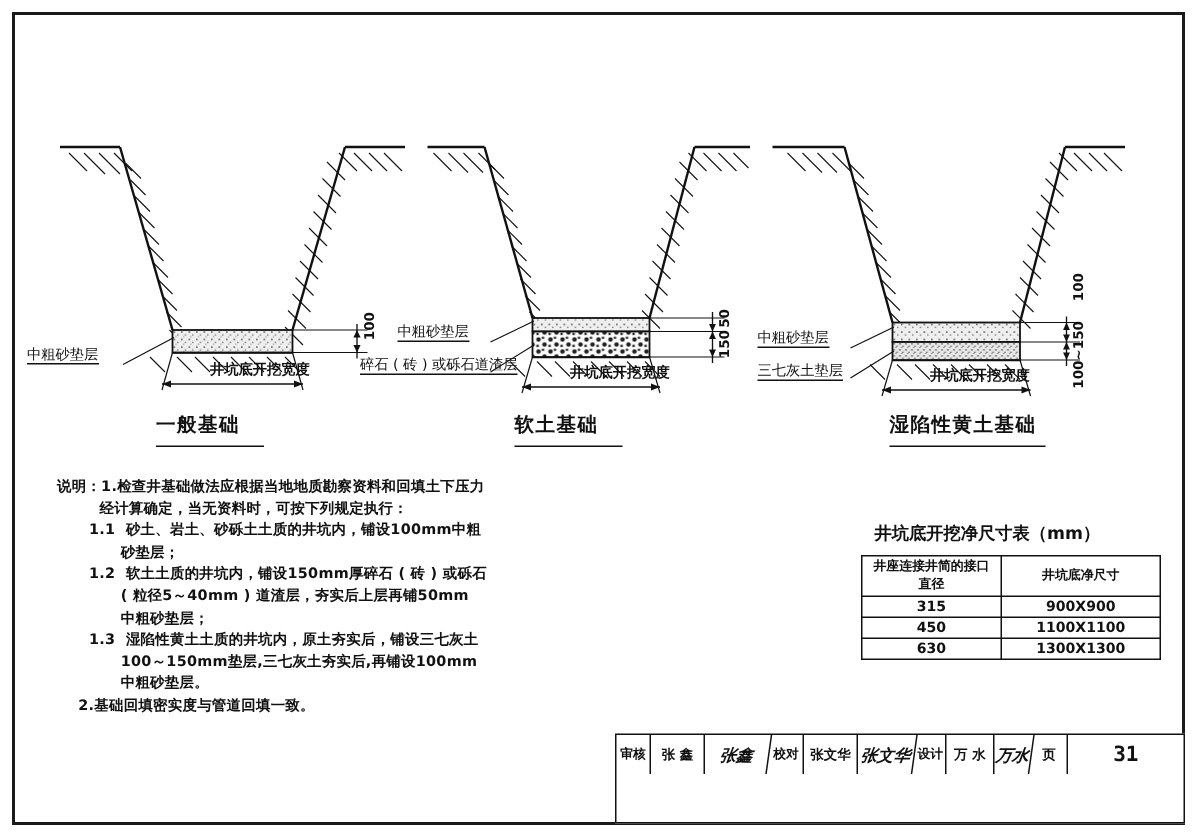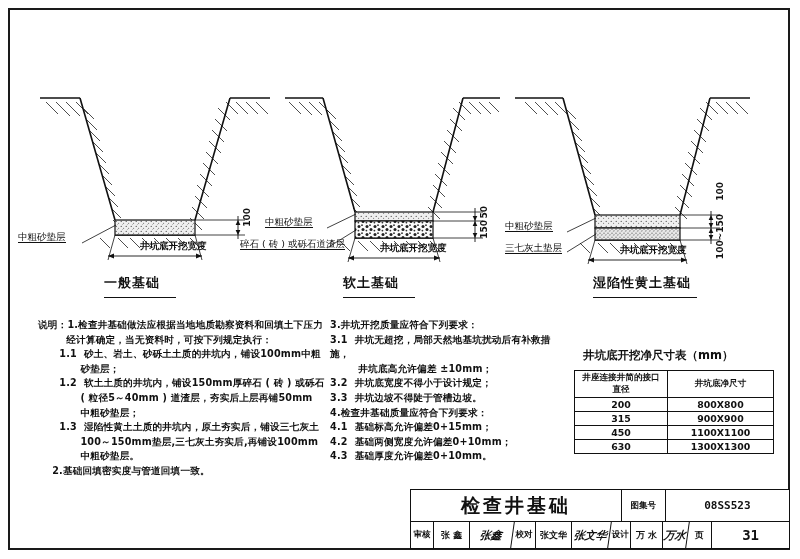--- a/index.html
+++ b/index.html
@@ -341,65 +341,47 @@
       1.1  砂土、岩土、砂砾土土质的井坑内，铺设100mm中粗
             砂垫层；
       1.2  软土土质的井坑内，铺设150mm厚碎石 ( 砖 ) 或砾石
             ( 粒径5～40mm ) 道渣层，夯实后上层再铺50mm
             中粗砂垫层；
       1.3  湿陷性黄土土质的井坑内，原土夯实后，铺设三七灰土
             100～150mm垫层,三七灰土夯实后,再铺设100mm
             中粗砂垫层。
     2.基础回填密实度与管道回填一致。</div>
 
-  <div class="notes" style="left:330px;top:318px;width:240px;">3.井坑开挖质量应符合下列要求：
-3.1  井坑无超挖，局部天然地基坑扰动后有补救措施，
-        井坑底高允许偏差 ±10mm；
-3.2  井坑底宽度不得小于设计规定；
-3.3  井坑边坡不得陡于管槽边坡。
-4.检查井基础质量应符合下列要求：
-4.1  基础标高允许偏差0+15mm；
-4.2  基础两侧宽度允许偏差0+10mm；
-4.3  基础厚度允许偏差0+10mm。</div>
 
   <div class="tbl-cap" style="left:583px;top:348px;">井坑底开挖净尺寸表（mm）</div>
 
   <table class="dimtable" style="left:574px;top:370px;width:200px;">
     <thead>
       <tr>
         <th style="width:96px;">井座连接井简的接口直径</th>
         <th style="width:104px;margin-top:28px;">井坑底净尺寸</th>
       </tr>
     </thead>
     <tbody>
-      <tr>
-        <td>200</td>
-        <td>800X800</td>
-      </tr>
       <tr>
         <td>315</td>
         <td>900X900</td>
       </tr>
       <tr>
         <td>450</td>
         <td>1100X1100</td>
       </tr>
       <tr>
         <td>630</td>
         <td>1300X1300</td>
       </tr>
     </tbody>
   </table>
 
   <div class="tb" style="left:410px;top:489px;width:380px;height:60px;">
-    <div class="tb-row" style="height:32px;border-bottom:1.2px solid #111;">
-      <div class="tb-cell tb-main" style="width:212px;">检查井基础</div>
-      <div class="tb-cell" style="width:44px;font-size:8.5px;">图集号</div>
-      <div class="tb-cell code" style="width:124px;">08SS523</div>
-    </div>
     <div class="tb-row" style="height:26px;text-align:center;">
       <div class="tb-cell" style="width:28px;font-size:8.5px;">审核</div>
       <div class="tb-cell" style="width:44px;font-size:9px;">张 鑫</div>
       <div class="tb-cell sig" style="width:52px;">张鑫</div>
       <div class="tb-cell" style="width:28px;font-size:8.5px;">校对</div>
       <div class="tb-cell" style="width:44px;font-size:9px;">张文华</div>
       <div class="tb-cell sig" style="width:46px;">张文华</div>
       <div class="tb-cell" style="width:26px;font-size:8.5px;">设计</div>
       <div class="tb-cell" style="width:38px;font-size:9px;">万 水</div>
       <div class="tb-cell sig" style="width:30px;">万水</div>

